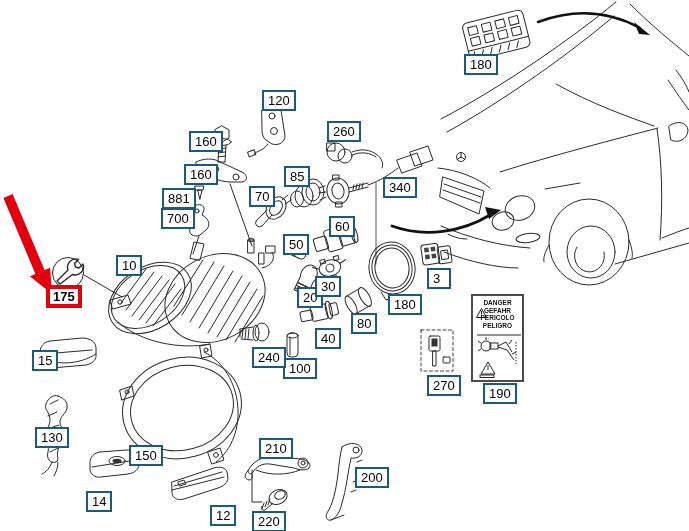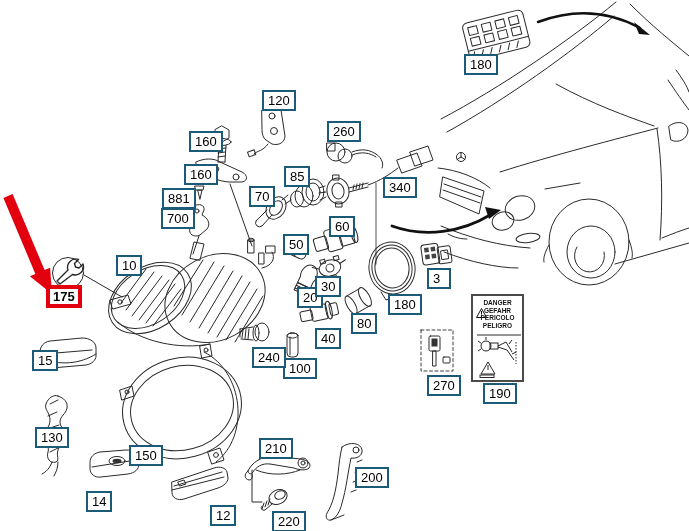--- a/index.html
+++ b/index.html
@@ -332,21 +332,21 @@
   <div class="plabel" style="left:388px;top:294px">180</div>
   <div class="plabel" style="left:262px;top:90px">120</div>
   <div class="plabel" style="left:35px;top:427px">130</div>
   <div class="plabel" style="left:129px;top:445px">150</div>
   <div class="plabel" style="left:184px;top:164px">160</div>
   <div class="plabel red" style="left:46px;top:285px">175</div>
   <div class="plabel" style="left:464px;top:54px">180</div>
   <div class="plabel" style="left:483px;top:383px">190</div>
   <div class="plabel" style="left:355px;top:467px">200</div>
   <div class="plabel" style="left:259px;top:438px">210</div>
-  <div class="plabel" style="left:272px;top:511px">220</div>
+  <div class="plabel" style="left:252px;top:511px">220</div>
   <div class="plabel" style="left:383px;top:177px">340</div>
   <div class="plabel" style="left:252px;top:347px">240</div>
   <div class="plabel" style="left:189px;top:131px">160</div>
   <div class="plabel" style="left:327px;top:121px">260</div>
   <div class="plabel" style="left:427px;top:375px">270</div>
   <div class="plabel" style="left:161px;top:208px">700</div>
   <div class="plabel" style="left:162px;top:188px">881</div>
 
   <div class="sticker">
     <div class="txt">

